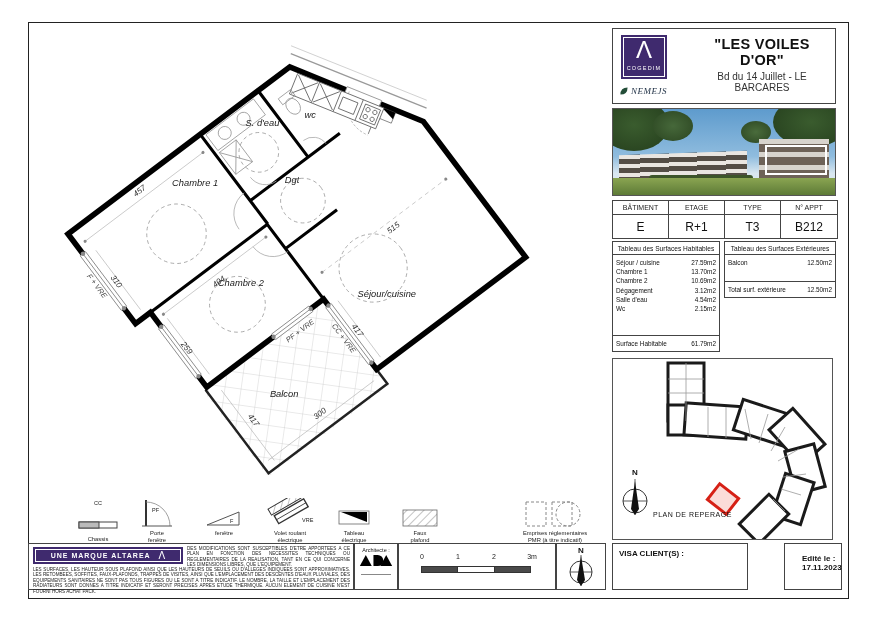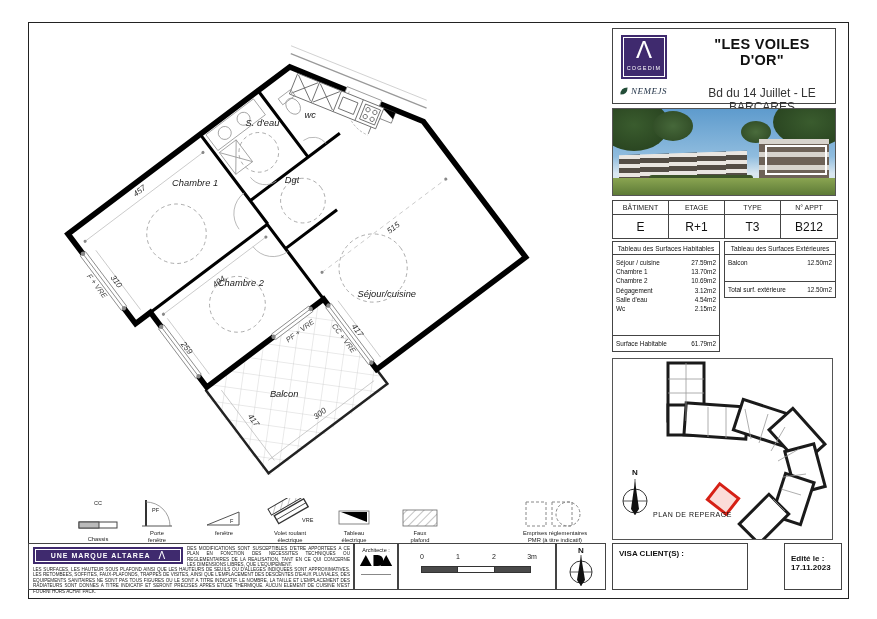--- a/index.html
+++ b/index.html
@@ -13,21 +13,21 @@
   #hdr{left:612px;top:28px;width:224px;height:76px;}
   #cogedim-logo{position:absolute;left:8px;top:6px;width:46px;height:44px;background:#3f2a6e;
     outline:1px solid #fff;outline-offset:-3px;text-align:center;}
   #cogedim-logo .lam{color:#fff;font-size:24px;line-height:30px;font-weight:300;}
   #cogedim-logo .cg{color:#fff;font-size:5.5px;letter-spacing:1.2px;line-height:6px;}
   #nemejs{position:absolute;left:6px;top:56px;display:flex;align-items:center;gap:2px;}
   #nemejs .nm{font-family:"Liberation Serif",serif;font-style:italic;font-weight:normal;
     font-size:9px;color:#223347;letter-spacing:.5px;}
   #hdr-title{position:absolute;left:80px;right:4px;top:7px;text-align:center;}
   #hdr-title .t{font-size:14.5px;font-weight:bold;letter-spacing:.3px;}
-  #hdr-title .a{font-size:12px;color:#333;margin-top:18px;}
+  #hdr-title .a{font-size:10px;color:#333;margin-top:3px;}
   #hdr-bat{position:absolute;left:80px;right:4px;top:46px;display:flex;justify-content:center;
     align-items:baseline;gap:7px;}
   #hdr-bat .bl{font-size:7px;font-weight:bold;color:#222;}
   #hdr-bat .bn{font-size:19px;font-weight:bold;letter-spacing:1.5px;}
 
   
   #photo{left:612px;top:108px;width:224px;height:88px;border:1px solid #555;overflow:hidden;}
   .sky{position:absolute;inset:0;background:linear-gradient(#5e9bcd 0%,#8fbcde 55%,#d9e7f0 75%);}
   .blob{position:absolute;border-radius:50%;}
   .lawn{position:absolute;left:0;right:0;bottom:0;height:17px;
@@ -76,21 +76,21 @@
   #arch .ul{width:30px;height:1px;background:#888;margin:2px auto 0;}
   #scalebox{left:398px;top:543px;width:158px;height:47px;border:1px solid #444;}
   .stick{position:absolute;top:9px;font-size:7px;color:#222;transform:translateX(-50%);}
   #sbar{position:absolute;left:22px;top:22px;width:108px;height:5px;border:1px solid #333;display:flex;}
   #sbar div{flex:1;}
   .sdark{background:#4a4a4a;} .slight{background:#fff;border-left:1px solid #333;border-right:1px solid #333;}
   #compassbox{left:556px;top:543px;width:50px;height:47px;border:1px solid #444;}
   #visa{left:612px;top:543px;width:136px;height:47px;border:1px solid #444;}
   #visa .vl{font-size:8px;font-weight:bold;margin:5px 0 0 6px;}
   #edited{left:784px;top:543px;width:58px;height:47px;border:1px solid #444;}
-  #edited div{font-size:8px;font-weight:bold;margin-left:6px;}
+  #edited div{font-size:8px;font-weight:bold;margin-left:17px;}
   #edited .e1{margin-top:10px;}
 
   
   .litem{position:absolute;top:500px;text-align:center;}
   .licon{height:28px;display:flex;align-items:flex-end;justify-content:center;}
   .llab{font-size:5.8px;line-height:1.2;color:#222;margin-top:2px;}
   .lsym{font-size:5.5px;color:#222;}
 
   
   .room{font:italic 15px "Liberation Sans",sans-serif;fill:#222;}

